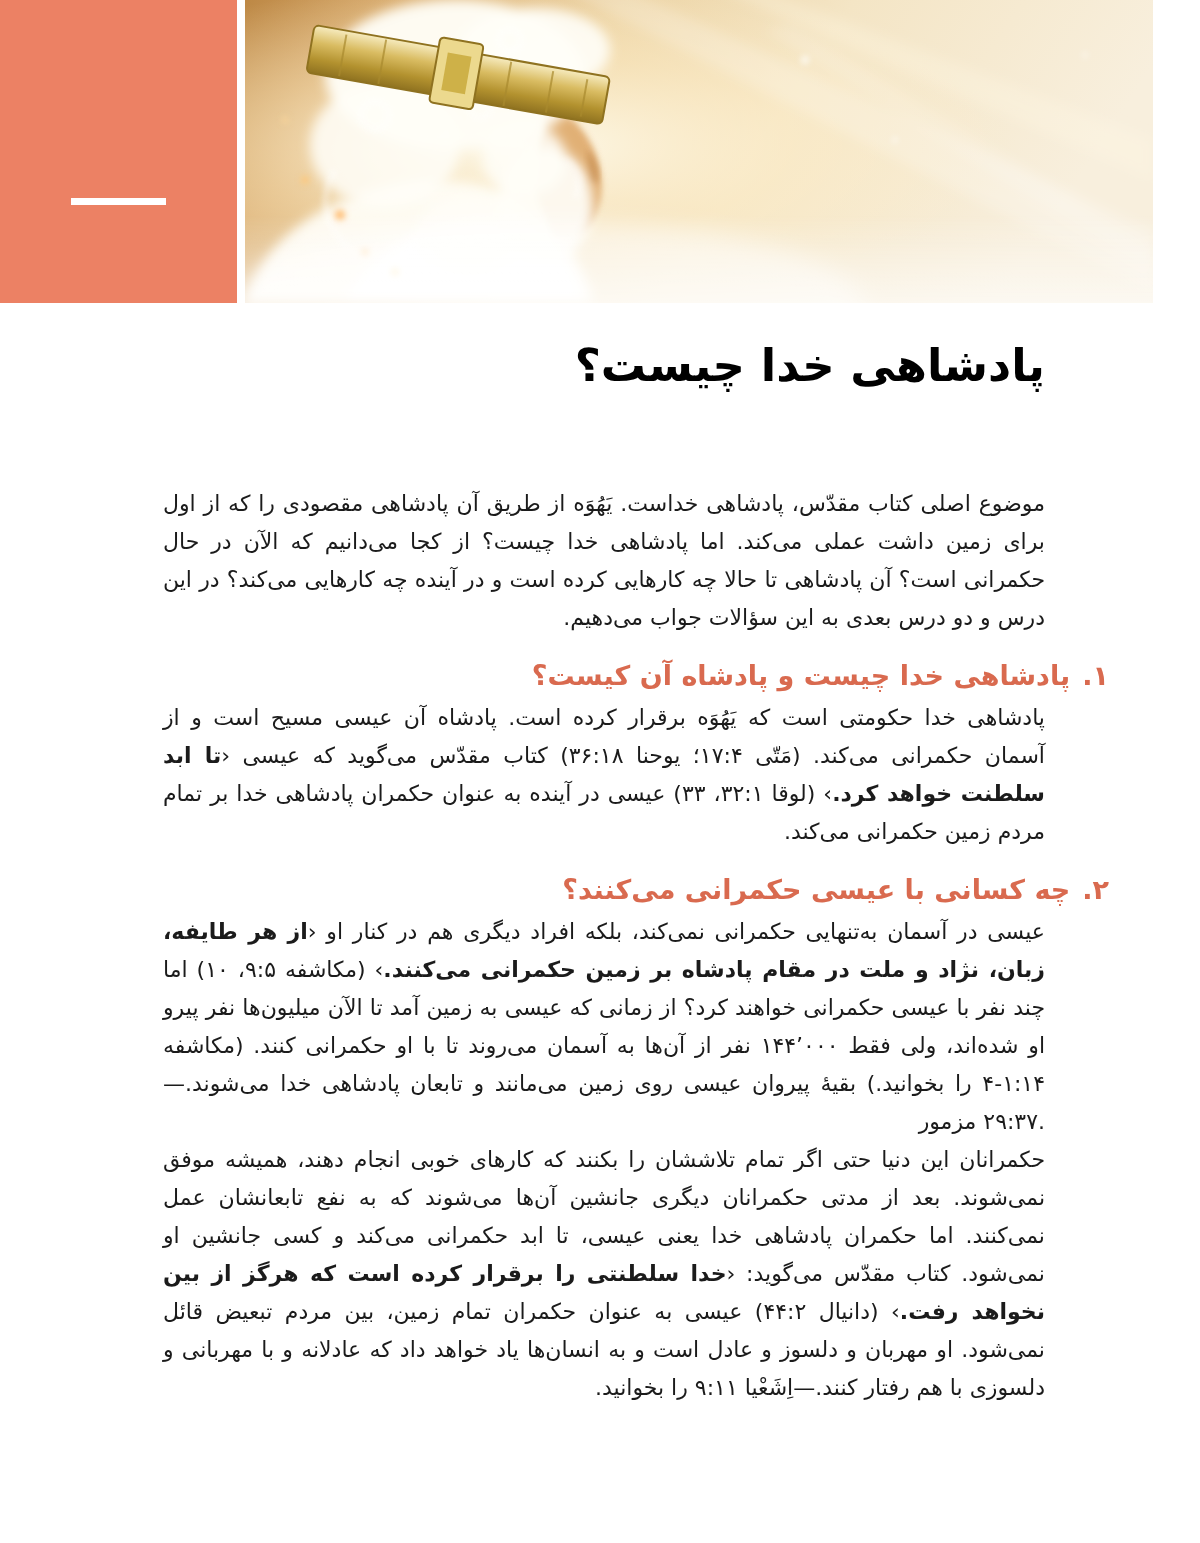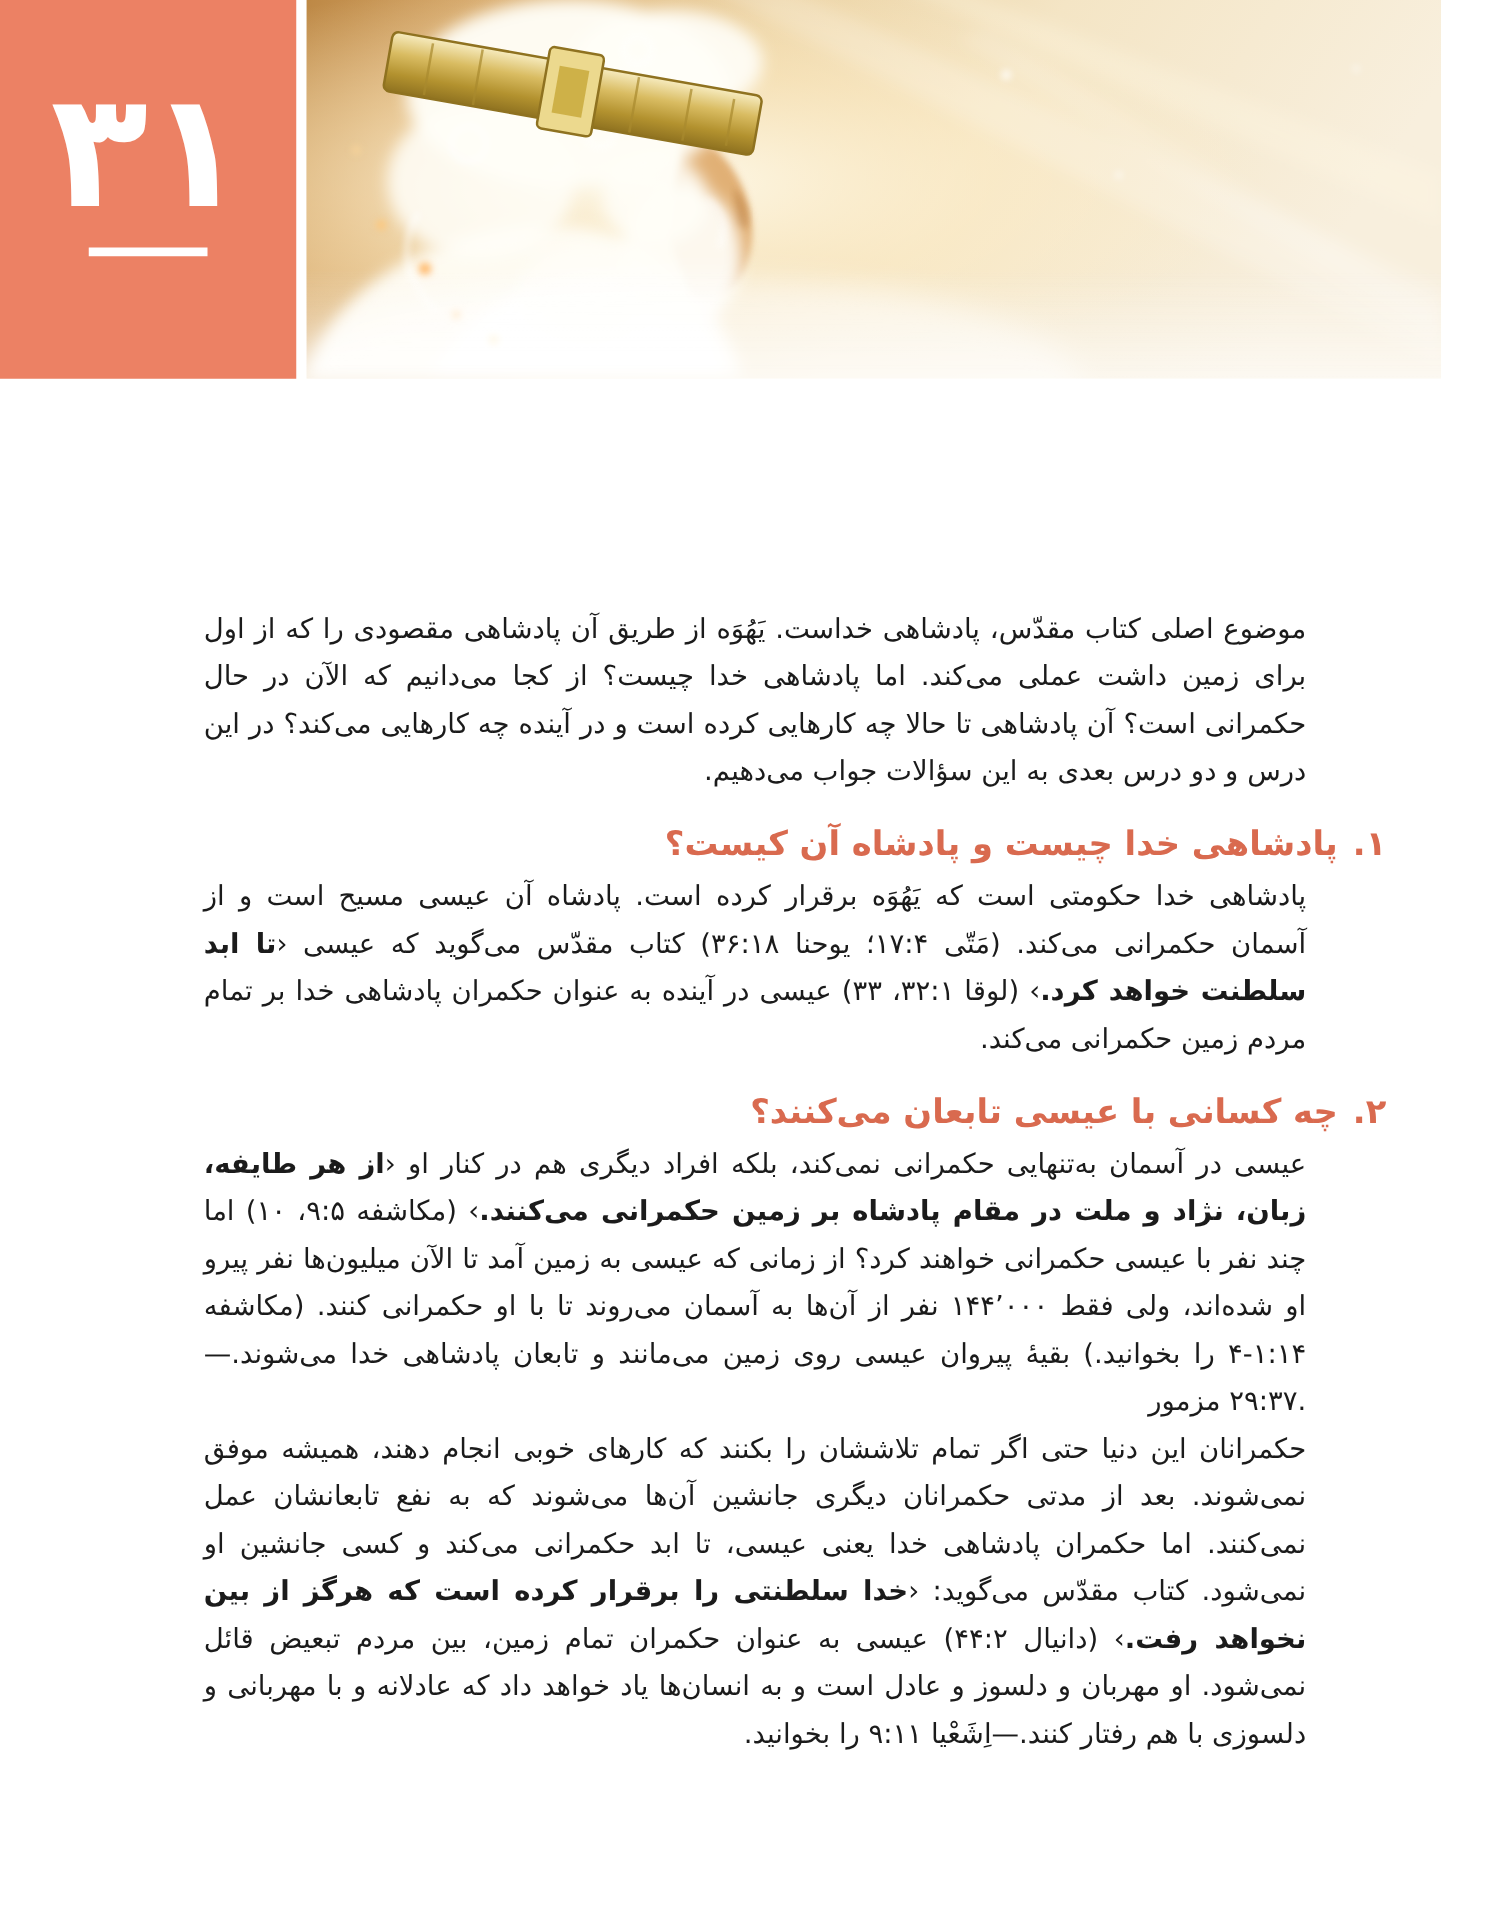--- a/index.html
+++ b/index.html
@@ -29,21 +29,20 @@
   .sec-num{margin-left:12px;}
   .sec-para{margin:0;}
   .bold{font-weight:bold;}
 </style>
 </head>
 <body>
 
 <div class="page">
 
   <div class="badge">
-    <div class="badge-num">۳۱</div>
     <div class="badge-underline"></div>
   </div>
 
   <div class="hero">
     <svg width="908" height="303" viewBox="0 0 908 303">
       <defs>
         <linearGradient id="bgGold" x1="0" y1="0" x2="1" y2="0.22">
           <stop offset="0" stop-color="#bd8845"></stop>
           <stop offset="0.16" stop-color="#d8ab6e"></stop>
           <stop offset="0.40" stop-color="#ecd3a4"></stop>
@@ -131,31 +130,32 @@
         <circle cx="560" cy="60" r="4" fill="#ffffff" opacity="0.8"></circle>
         <circle cx="650" cy="140" r="3" fill="#ffffff" opacity="0.6"></circle>
         <circle cx="840" cy="55" r="3" fill="#ffffff" opacity="0.5"></circle>
       </g>
 
       <rect x="0" y="215" width="908" height="88" fill="url(#btmWash)"></rect>
       <ellipse cx="300" cy="310" rx="320" ry="90" fill="#ffffff" opacity="0.5" filter="url(#b12)"></ellipse>
     </svg>
   </div>
 
+  <h1 class="title">پادشاهی خدا چیست؟</h1>
 
   <div class="article">
     <p class="intro">موضوع اصلی کتاب مقدّس، پادشاهی خداست. یَهُوَه از طریق آن پادشاهی مقصودی را که از اول برای زمین داشت عملی می‌کند. اما پادشاهی خدا چیست؟ از کجا می‌دانیم که الآن در حال حکمرانی است؟ آن پادشاهی تا حالا چه کارهایی کرده است و در آینده چه کارهایی می‌کند؟ در این درس و دو درس بعدی به این سؤالات جواب می‌دهیم.</p>
     <div>
     <section class="sec">
       <h2 class="sec-head"><span class="sec-num">۱.</span><span>پادشاهی خدا چیست و پادشاه آن کیست؟</span></h2>
       <p class="sec-para"><span>پادشاهی خدا حکومتی است که یَهُوَه برقرار کرده است. پادشاه آن عیسی مسیح است و از آسمان حکمرانی می‌کند. (مَتّی ۱۷:۴؛ یوحنا ۳۶:۱۸) کتاب مقدّس می‌گوید که عیسی ‹</span><span class="bold">تا ابد سلطنت خواهد کرد.</span><span>› (لوقا ۳۲:۱، ۳۳) عیسی در آینده به عنوان حکمران پادشاهی خدا بر تمام مردم زمین حکمرانی می‌کند.</span></p>
     </section>
 
     <section class="sec">
-      <h2 class="sec-head"><span class="sec-num">۲.</span><span>چه کسانی با عیسی تابعان می‌کنند؟</span></h2>
+      <h2 class="sec-head"><span class="sec-num">۲.</span><span>چه کسانی با عیسی حکمرانی می‌کنند؟</span></h2>
       <p class="sec-para"><span>عیسی در آسمان به‌تنهایی حکمرانی نمی‌کند، بلکه افراد دیگری هم در کنار او ‹</span><span class="bold">از هر طایفه، زبان، نژاد و ملت در مقام پادشاه بر زمین حکمرانی می‌کنند.</span><span>› (مکاشفه ۹:۵، ۱۰) اما چند نفر با عیسی حکمرانی خواهند کرد؟ از زمانی که عیسی به زمین آمد تا الآن میلیون‌ها نفر پیرو او شده‌اند، ولی فقط ۱۴۴٬۰۰۰ نفر از آن‌ها به آسمان می‌روند تا با او حکمرانی کنند. (مکاشفه ۱:۱۴-۴ را بخوانید.) بقیهٔ پیروان عیسی روی زمین می‌مانند و تابعان پادشاهی خدا می‌شوند.⁦—مزمور‎ ۲۹:۳۷.⁩</span></p>
     </section>
 
     <section class="sec">
       <p class="sec-para"><span>حکمرانان این دنیا حتی اگر تمام تلاششان را بکنند که کارهای خوبی انجام دهند، همیشه موفق نمی‌شوند. بعد از مدتی حکمرانان دیگری جانشین آن‌ها می‌شوند که به نفع تابعانشان عمل نمی‌کنند. اما حکمران پادشاهی خدا یعنی عیسی، تا ابد حکمرانی می‌کند و کسی جانشین او نمی‌شود. کتاب مقدّس می‌گوید: ‹</span><span class="bold">خدا سلطنتی را برقرار کرده است که هرگز از بین نخواهد رفت.</span><span>› (دانیال ۴۴:۲) عیسی به عنوان حکمران تمام زمین، بین مردم تبعیض قائل نمی‌شود. او مهربان و دلسوز و عادل است و به انسان‌ها یاد خواهد داد که عادلانه و با مهربانی و دلسوزی با هم رفتار کنند.—اِشَعْیا ۹:۱۱ را بخوانید.</span></p>
     </section>
   </div>
   </div>
 
 </div>

